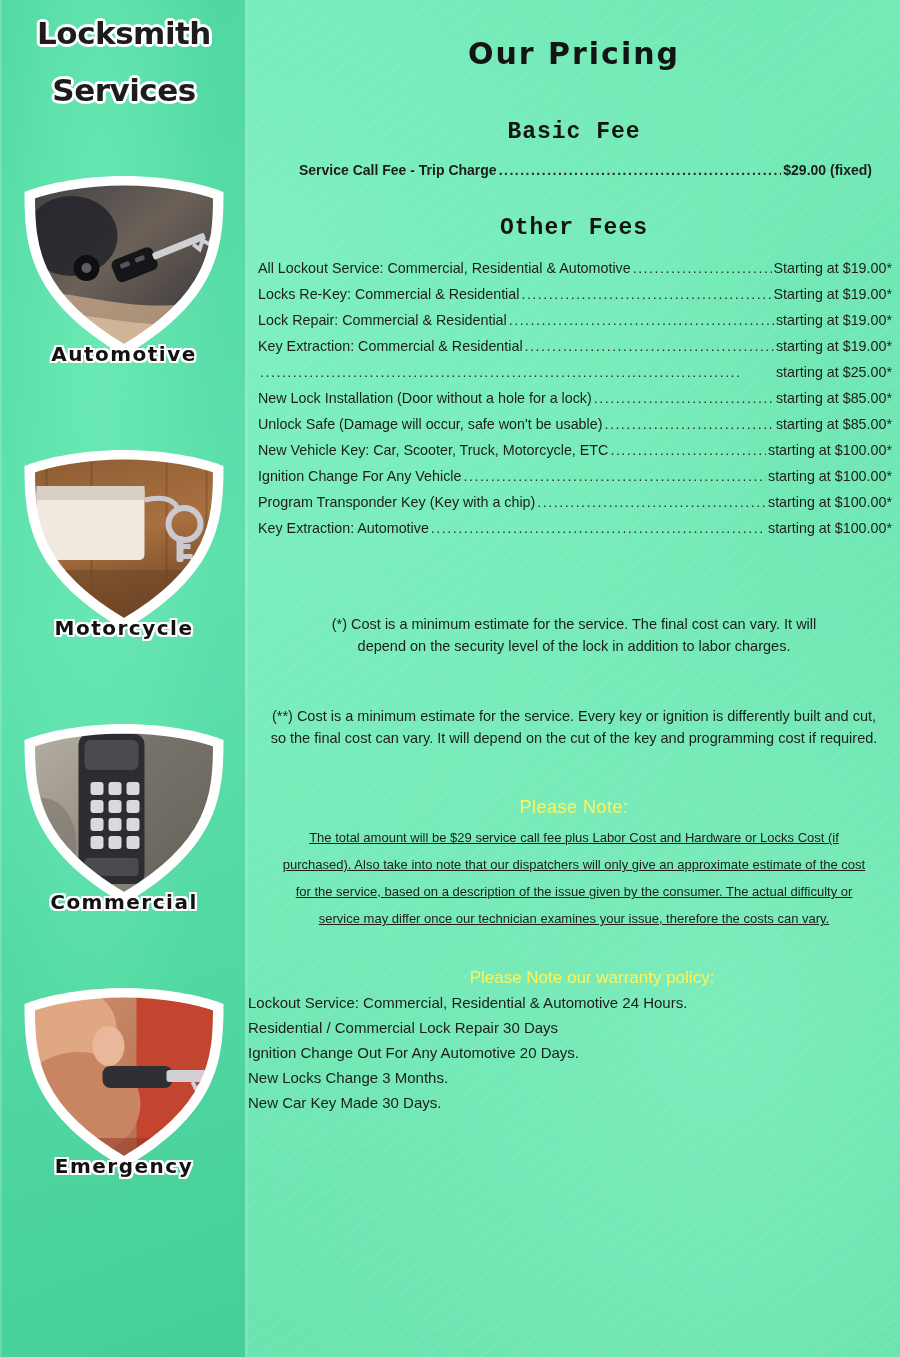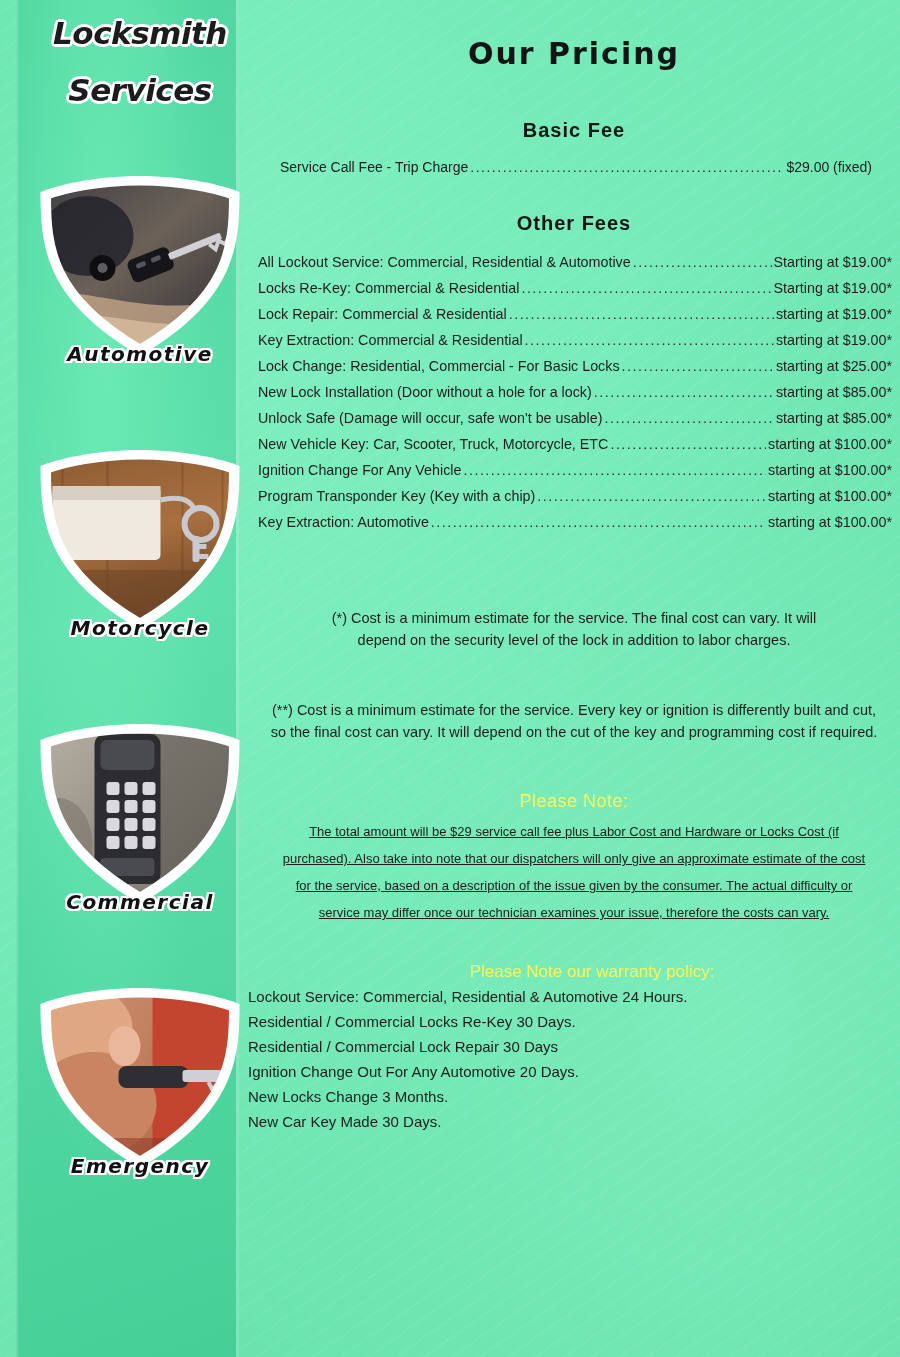--- a/index.html
+++ b/index.html
@@ -34,28 +34,27 @@
       rgba(255,255,255,0.05) 2px,
       rgba(255,255,255,0) 2px,
       rgba(255,255,255,0) 16px
     );
     pointer-events: none;
   }
 
   
   .sidebar {
     position: absolute;
-    left: 16px; top: 0;
-    width: 223px;
+    left: 0; top: 0;
+    width: 248px;
     height: 1357px;
     background:
       radial-gradient(ellipse at 40% 25%, #6ae9b4 0%, rgba(106,233,180,0) 60%),
       linear-gradient(160deg, #4fd6a0 0%, #5ee0ad 45%, #45cf97 100%);
     box-shadow: 2px 0 0 rgba(255,255,255,0.18) inset;
-    font-style: italic;
   }
   .sidebar::after {
     content: "";
     position: absolute;
     right: 0; top: 0;
     width: 3px; height: 100%;
     background: rgba(255,255,255,0.35);
   }
 
   .brand {
@@ -118,23 +117,23 @@
     text-align: center;
     font-family: "DejaVu Sans", sans-serif;
     font-weight: bold;
     font-size: 30px;
     letter-spacing: 2px;
     margin-top: 36px;
     color: #141414;
   }
   .section-head {
     text-align: center;
-    font-family: Liberation Sans, sans-serif;
+    font-family: Liberation Mono, monospace;
     font-weight: bold;
-    font-size: 20px;
+    font-size: 23px;
     letter-spacing: 1px;
     color: #141414;
   }
   .basic-head { margin-top: 48px; }
   .other-head { margin-top: 32px; }
 
   .fee-row {
     display: flex;
     align-items: baseline;
     font-size: 14.3px;
@@ -147,21 +146,22 @@
     flex: 1 1 auto;
     overflow: hidden;
     white-space: nowrap;
     letter-spacing: 1.5px;
     color: #2a2a2a;
     margin: 0 2px;
   }
   .fee-row .price { flex: 0 0 auto; }
 
   .basic-list {
-    margin: 12px 28px 0 32px;
+    margin: 12px 28px 0 51px;
+    font-weight: bold;
   }
   .basic-list .fee-row { font-size: 14px; }
 
   .other-list {
     margin: 14px 8px 0 10px;
   }
 
   .note {
     text-align: center;
     font-size: 14.5px;
@@ -389,21 +389,20 @@
         <span class="price">starting at $19.00*</span>
       </div>
 
       <div class="fee-row">
         <span class="label">Key Extraction: Commercial &amp; Residential</span>
         <span class="dots">........................................................................................</span>
         <span class="price">starting at $19.00*</span>
       </div>
 
       <div class="fee-row">
-        <span class="label">Lock Change: Residential, Commercial - For Basic Locks</span>
         <span class="dots">........................................................................................</span>
         <span class="price">starting at $25.00*</span>
       </div>
 
       <div class="fee-row">
         <span class="label">New Lock Installation (Door without a hole for a lock)</span>
         <span class="dots">........................................................................................</span>
         <span class="price">starting at $85.00*</span>
       </div>
 
@@ -442,21 +441,20 @@
     <div class="note note-1">(*) Cost is a minimum estimate for the service. The final cost can vary. It will depend on the security level of the lock in addition to labor charges.</div>
 
     <div class="note note-2">(**) Cost is a minimum estimate for the service. Every key or ignition is differently built and cut, so the final cost can vary. It will depend on the cut of the key and programming cost if required.</div>
 
     <div class="please-note-head">Please Note:</div>
     <div class="please-note-body">The total amount will be $29 service call fee plus Labor Cost and Hardware or Locks Cost (if purchased). Also take into note that our dispatchers will only give an approximate estimate of the cost for the service, based on a description of the issue given by the consumer. The actual difficulty or service may differ once our technician examines your issue, therefore the costs can vary.</div>
 
     <div class="warranty-head">Please Note our warranty policy:</div>
     <div class="warranty-list">
       <div>Lockout Service: Commercial, Residential &amp; Automotive 24 Hours.</div>
-      <div>Residential / Commercial Locks Re-Key 30 Days.</div>
       <div>Residential / Commercial Lock Repair 30 Days</div>
       <div>Ignition Change Out For Any Automotive 20 Days.</div>
       <div>New Locks Change 3 Months.</div>
       <div>New Car Key Made 30 Days.</div>
     </div>
 
   </div>
 </div>
 
 </body></html>

